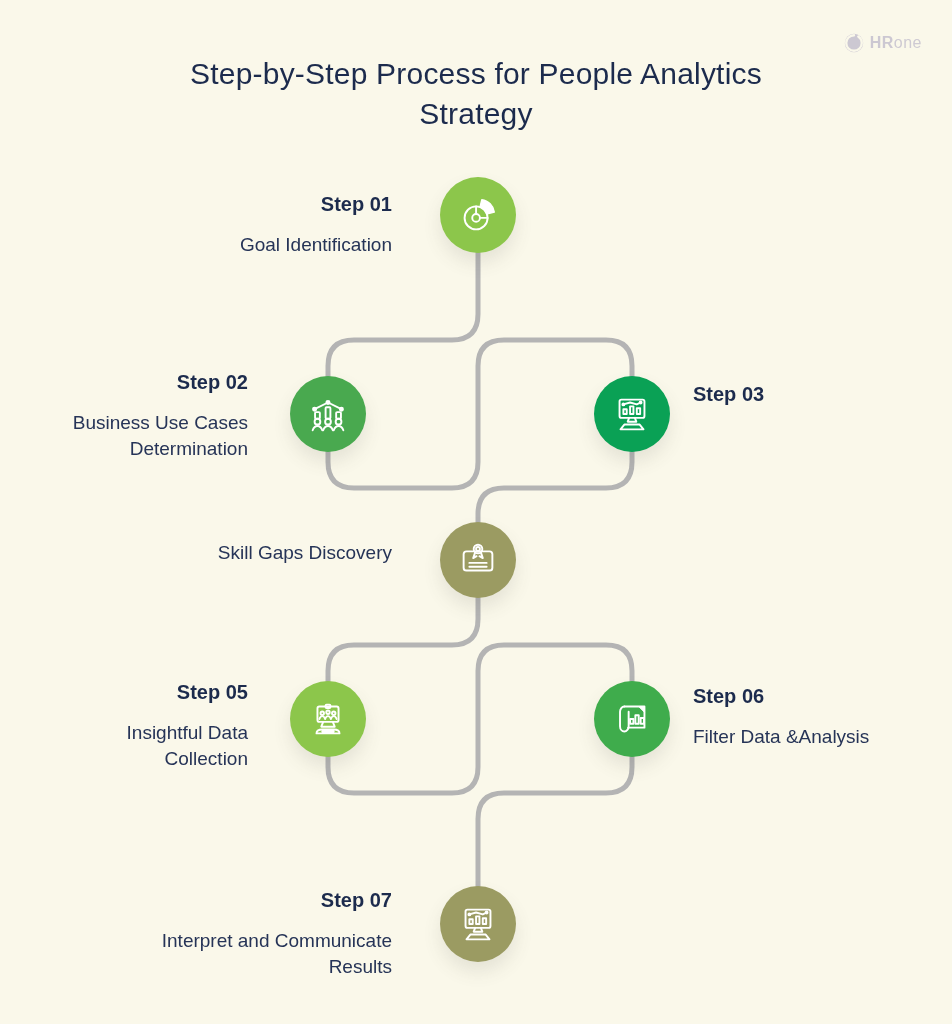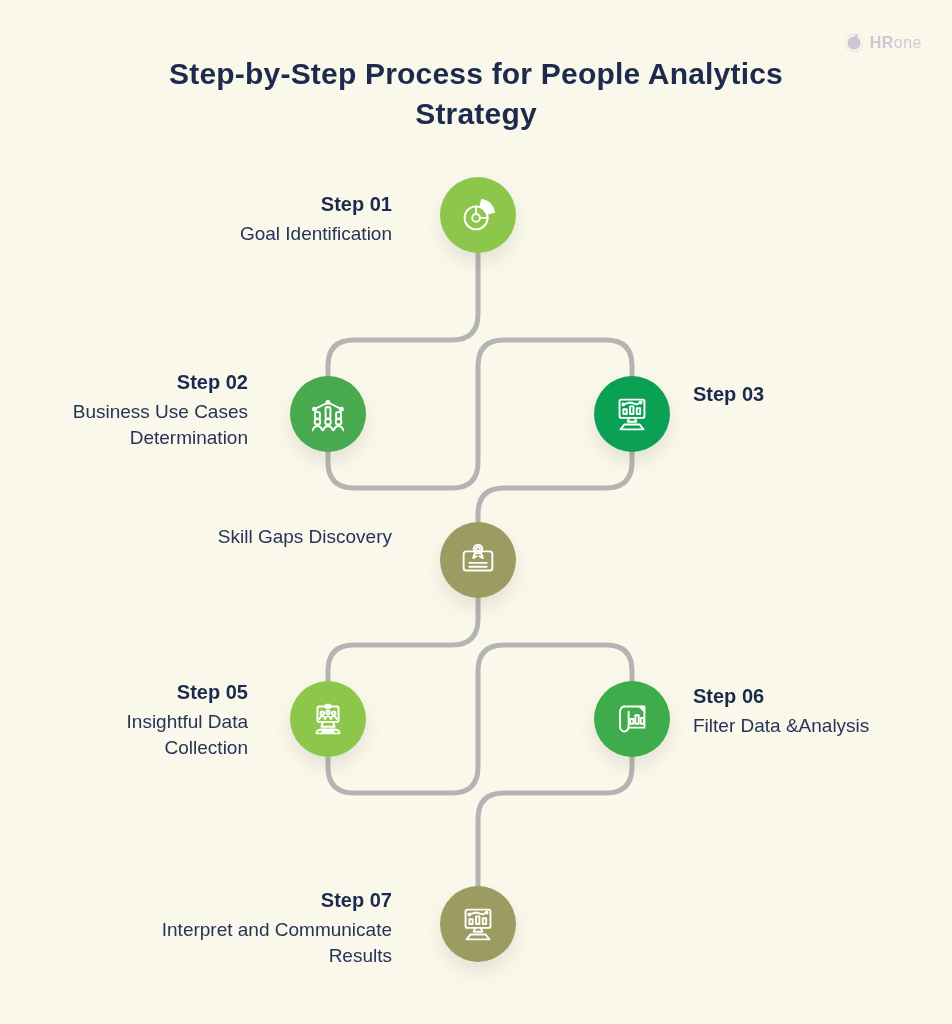--- a/index.html
+++ b/index.html
@@ -9,37 +9,37 @@
     font-family:"Liberation Sans","DejaVu Sans",sans-serif;
   }
   .logo{position:absolute;top:32px;right:30px;display:flex;align-items:center;gap:5px;}
   .logo .mark{width:22px;height:22px;}
   .logo .brand{font-size:16px;letter-spacing:.5px;color:#CCC8D2;}
   .logo .brand b{font-weight:700;}
   .logo .brand span{font-weight:400;opacity:.95;}
 
   .title{
     position:absolute;top:54px;left:166px;width:620px;
-    text-align:center;font-size:30px;font-weight:700;line-height:1.32;
+    text-align:center;font-size:30px;font-weight:400;line-height:1.32;
     color:#1C2B4D;letter-spacing:.2px;
   }
 
   #connector-svg{position:absolute;top:0;left:0;width:952px;height:1024px;}
 
   .step-circle{
     position:absolute;width:76px;height:76px;border-radius:50%;
     display:flex;align-items:center;justify-content:center;
     box-shadow:0 10px 18px rgba(80,80,70,.12);
   }
   .step-circle svg{width:46px;height:46px;}
   .icon-stroke{fill:none;stroke:#fff;stroke-width:2;stroke-linecap:round;stroke-linejoin:round;}
 
   .step-text{position:absolute;color:#243457;}
   .step-text .lbl{font-size:20px;font-weight:700;color:#1C2B4D;margin-bottom:5px;line-height:1.2;}
-  .step-text .ttl{font-size:19px;font-weight:400;line-height:1.38;color:#263457;}
+  .step-text .ttl{font-size:19px;font-weight:400;line-height:1.38;color:#263457;margin-top:16px;}
   .align-r{text-align:right;}
   .align-l{text-align:left;}
 
   
   #circle-1{left:440px;top:177px;}
   #circle-2{left:290px;top:376px;}
   #circle-3{left:594px;top:376px;}
   #circle-4{left:440px;top:522px;}
   #circle-5{left:290px;top:681px;}
   #circle-6{left:594px;top:681px;}

